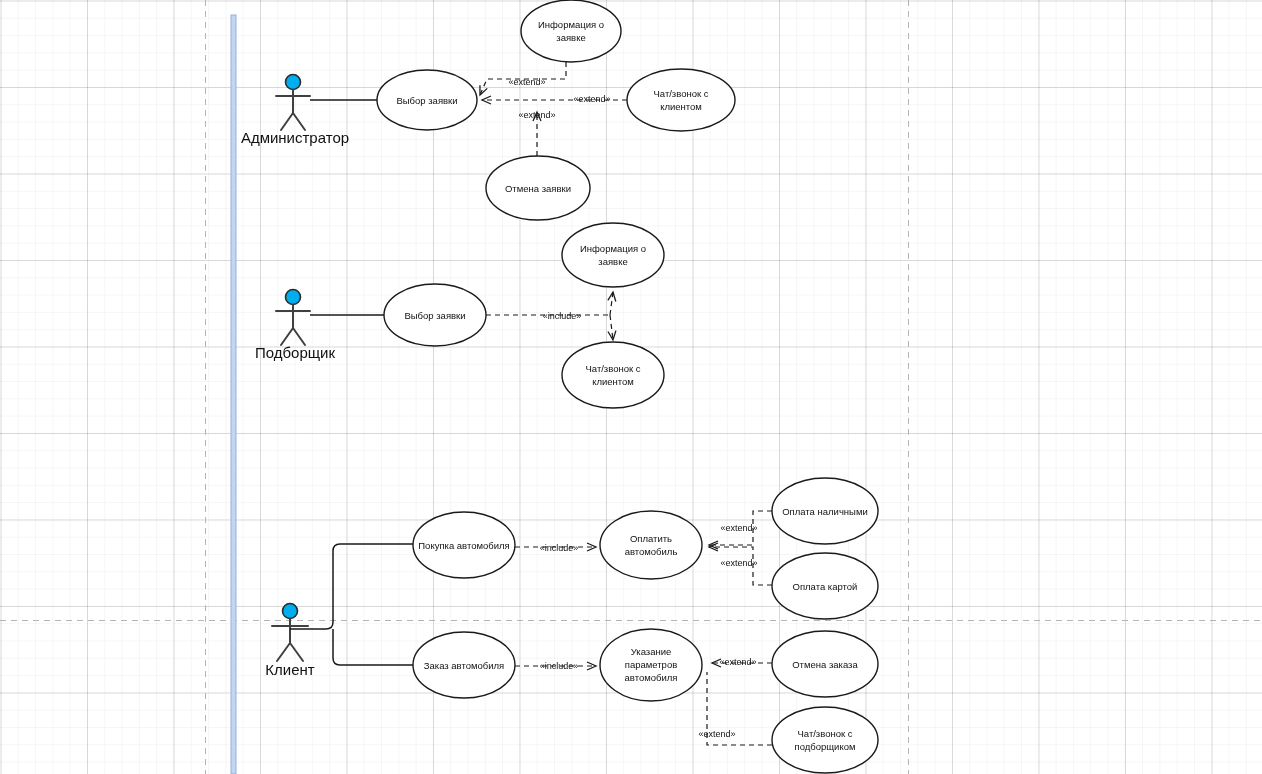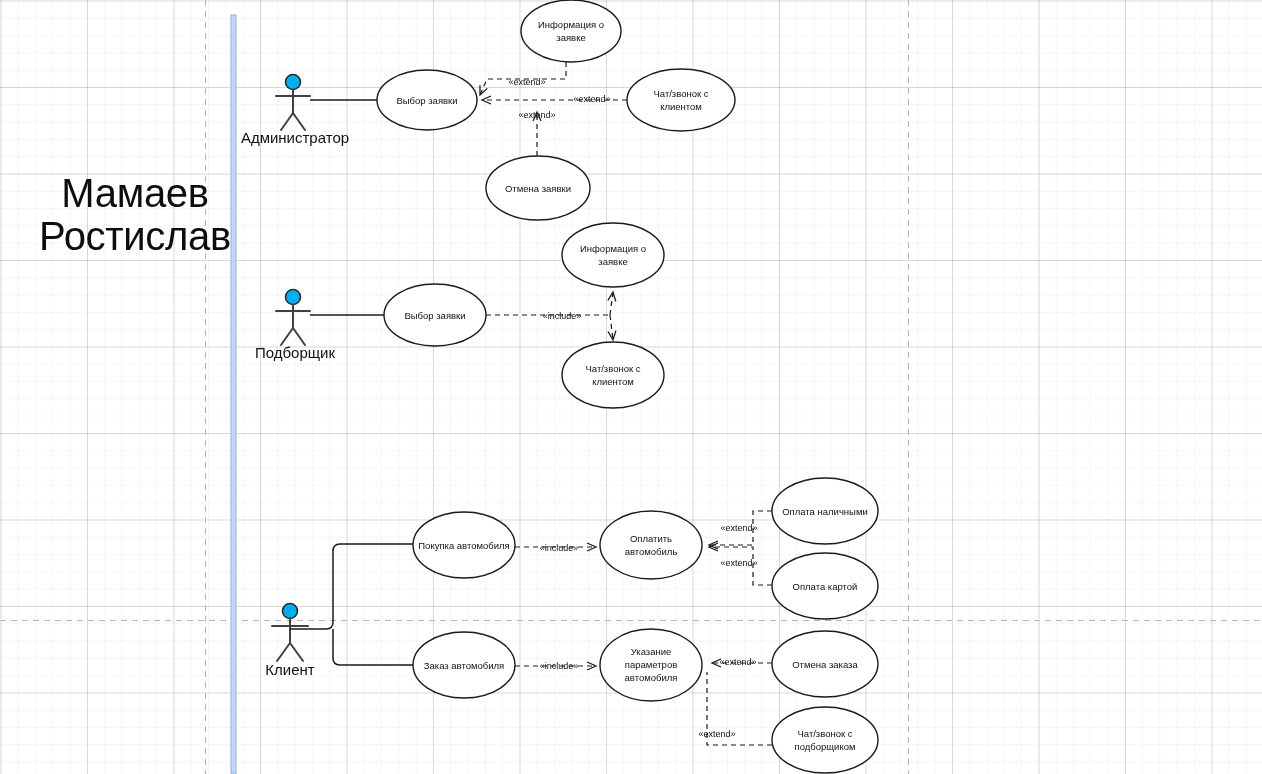--- a/index.html
+++ b/index.html
@@ -280,16 +280,14 @@
       <text class="stereo" x="559" y="667">«include»</text>
 
       <path class="dep" marker-end="url(#arrowOpen)" d="M 772 663 L 712 663"></path>
       <text class="stereo" x="738" y="663">«extend»</text>
 
       <path class="dep" d="M 772 745 L 755 745 L 707 745 L 707 700 L 707 672"></path>
       <text class="stereo" x="717" y="735">«extend»</text>
     </g>
   </svg>
 
-  <div class="title-text">Мамаев
-Ростислав</div>
 
 </div>
 
 </body></html>

